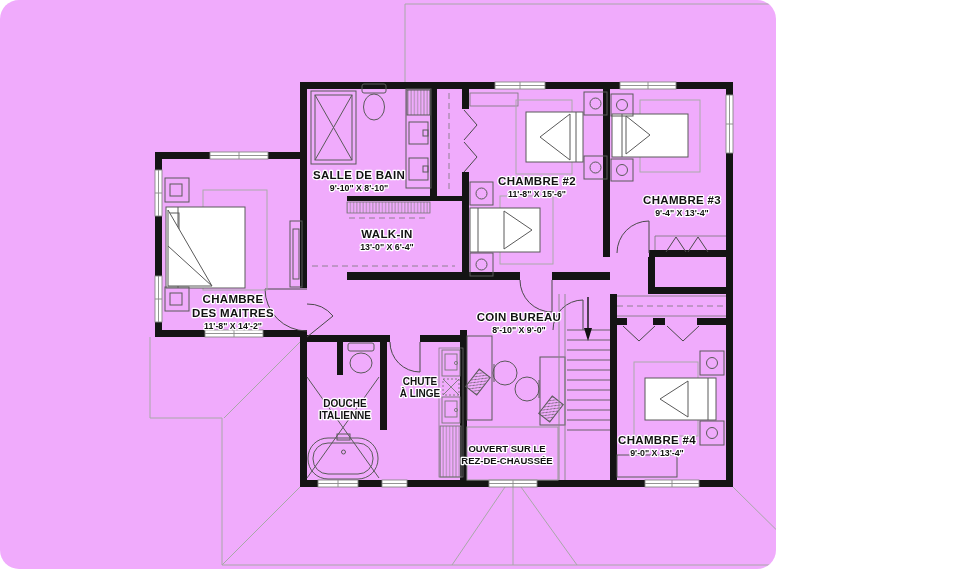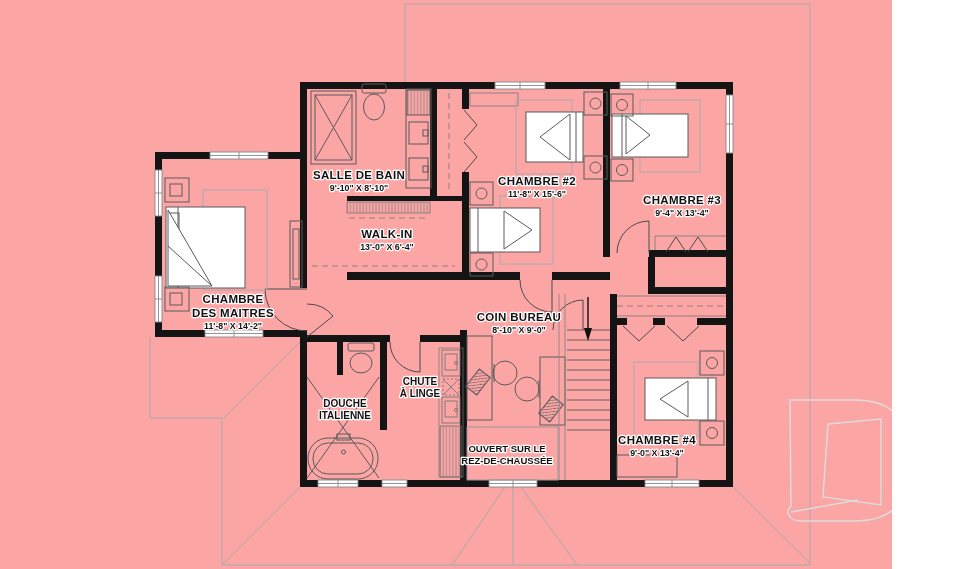--- a/index.html
+++ b/index.html
@@ -1,16 +1,16 @@
 <!DOCTYPE html>
 <html><head>
 <meta charset="utf-8">
 <style>
   html,body{margin:0;padding:0;background:#fff;}
-  .stage{position:relative;width:892px;height:569px;background:#fca5a5;overflow:hidden;}
+  .stage{position:relative;width:776px;height:569px;background:#f0abfc;overflow:hidden;border-radius:19px;}
   svg{display:block;}
   text{font-family:"Liberation Sans","DejaVu Sans",sans-serif;font-weight:bold;fill:#111;
        paint-order:stroke;stroke:#fff;stroke-width:2.5px;stroke-linejoin:round;}
   .rn{font-size:11.5px;letter-spacing:.3px;}
   .rd{font-size:8.8px;}
   .rs{font-size:10px;}
   .ro{font-size:9.5px;}
 </style>
 </head>
 <body>

